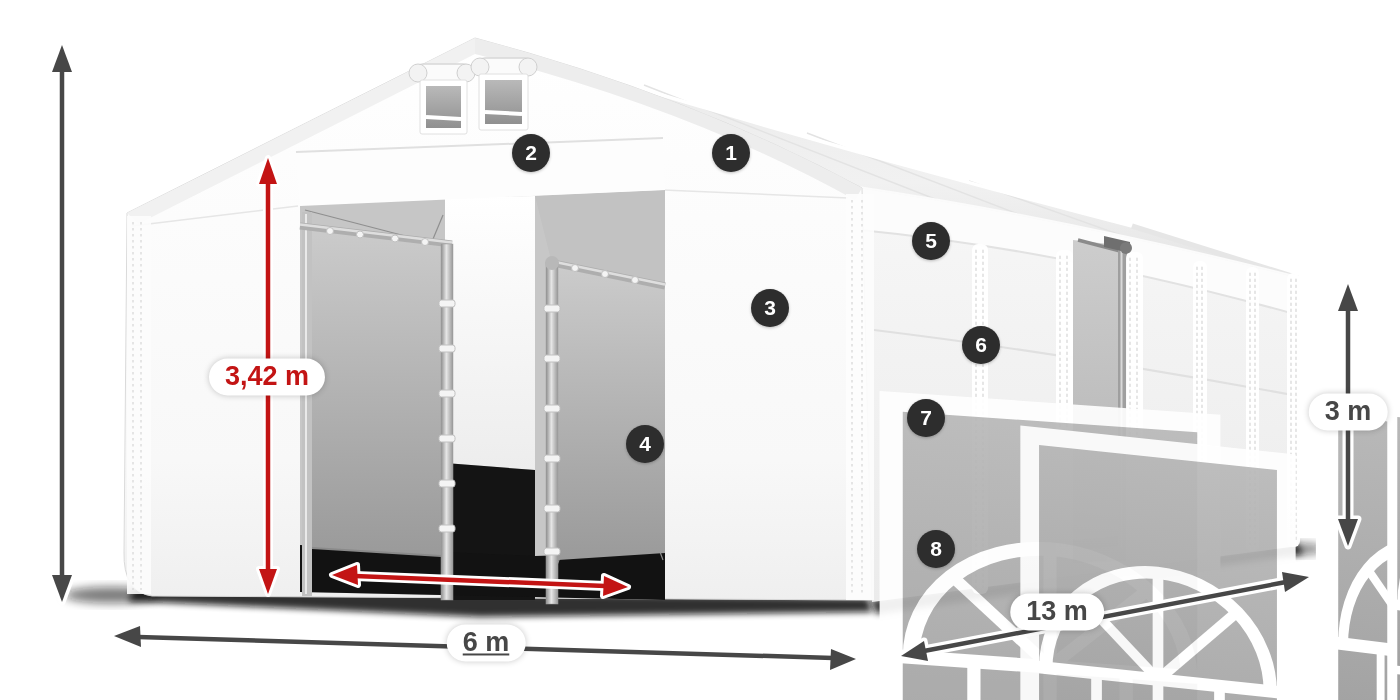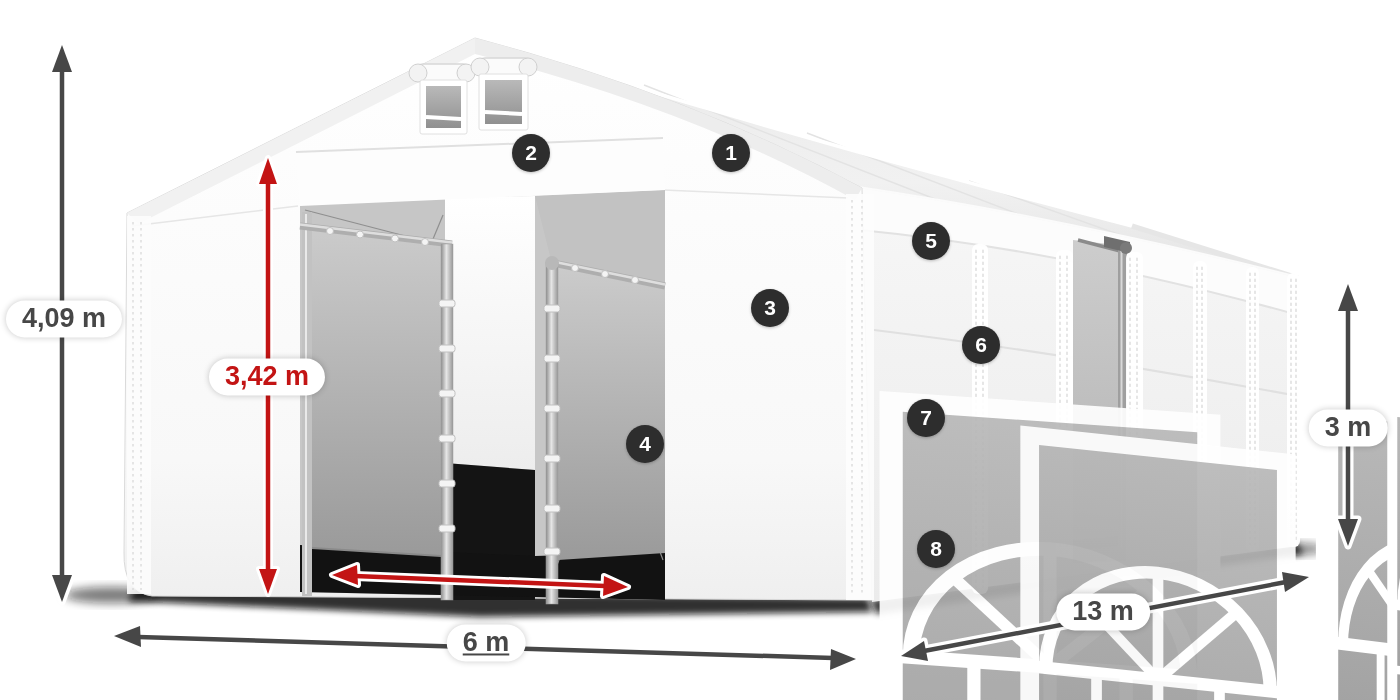--- a/index.html
+++ b/index.html
@@ -332,25 +332,24 @@
           <polygon points="1348,546 1338,519 1358,519"></polygon>
       </g>
       <g fill="#474747">
         <line x1="1348" y1="308" x2="1348" y2="522" stroke="#474747" stroke-width="4.5"></line>
         <polygon points="1348,284 1338,311 1358,311"></polygon>
           <polygon points="1348,546 1338,519 1358,519"></polygon>
       </g>
     </g>
   </svg>
 
-  <div class="dim-pill" style="left:64px;top:319px;">4,09 m</div>
   <div class="dim-pill red" style="left:267px;top:377px;">3,42 m</div>
   <div class="dim-pill" style="left:486px;top:643px;text-decoration:underline;">6 m</div>
-  <div class="dim-pill" style="left:1103px;top:612px;">13 m</div>
-  <div class="dim-pill" style="left:1348px;top:428px;text-align:right;">3 m</div>
+  <div class="dim-pill" style="left:1057px;top:612px;">13 m</div>
+  <div class="dim-pill" style="left:1348px;top:412px;text-align:right;">3 m</div>
 
   <div class="badge" style="left:731px;top:153px;">1</div>
   <div class="badge" style="left:531px;top:153px;">2</div>
   <div class="badge" style="left:770px;top:308px;">3</div>
   <div class="badge" style="left:645px;top:444px;">4</div>
   <div class="badge" style="left:931px;top:241px;">5</div>
   <div class="badge" style="left:981px;top:345px;">6</div>
   <div class="badge" style="left:926px;top:418px;">7</div>
   <div class="badge" style="left:936px;top:549px;">8</div>
 

